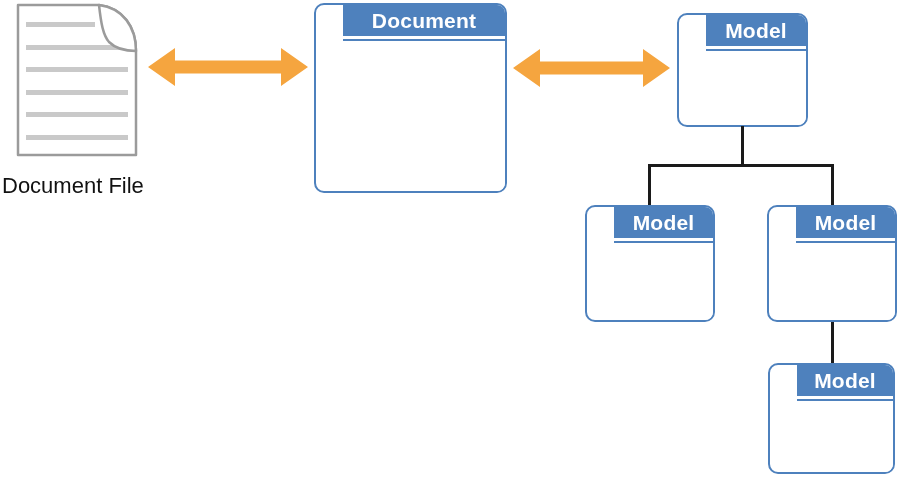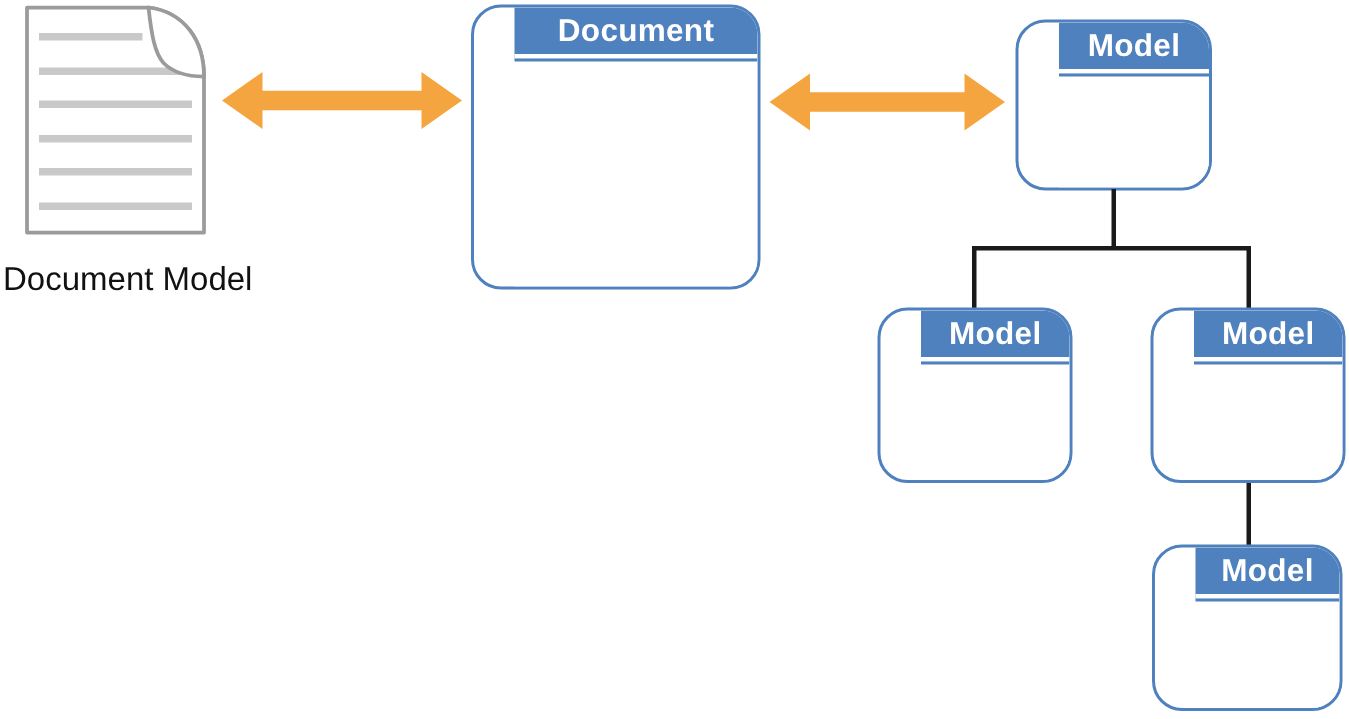--- a/index.html
+++ b/index.html
@@ -15,21 +15,21 @@
     overflow: hidden;
   }
   .abs { position: absolute; }
 
   
   .box {
     position: absolute;
     box-sizing: border-box;
     background: #fff;
     border: 2px solid var(--box-border, #4E81BD);
-    border-radius: 20px;
+    border-radius: 10px;
     display: flex;
     flex-direction: column;
     overflow: hidden;
     padding-left: 27px;
   }
   .box-header {
     background: var(--box-header, #4E81BD);
     border-bottom: 3px solid #fff;
     height: 31px;
     flex: 0 0 31px;
@@ -74,21 +74,21 @@
       <rect x="11" y="20" width="69" height="5"></rect>
       <rect x="11" y="43" width="102" height="5"></rect>
       <rect x="11" y="65" width="102" height="5"></rect>
       <rect x="11" y="88" width="102" height="5"></rect>
       <rect x="11" y="110" width="102" height="5"></rect>
       <rect x="11" y="133" width="102" height="5"></rect>
     </g>
     <path d="M84 3 C86 21 88 33 94 40 C101 47 110 49 121 49 C121 25 108 6 84 3 Z" fill="#ffffff" style="stroke: var(--file-outline)" stroke-width="2.5" stroke-linejoin="round"></path>
   </svg>
 
-  <div class="file-label">Document Model</div>
+  <div class="file-label">Document File</div>
 
   <svg class="abs" style="left:148px; top:47px;" width="160" height="40" viewBox="0 0 160 40">
     <polygon style="fill: var(--arrow)" points="0,20 27,1 27,13.5 133,13.5 133,1 160,20 133,39 133,26.5 27,26.5 27,39"></polygon>
   </svg>
 
   <div class="box" style="left:314px; top:3px; width:193px; height:190px;">
     <div class="box-header">
       <span>Document</span>
     </div>
     <div class="box-body"></div>

